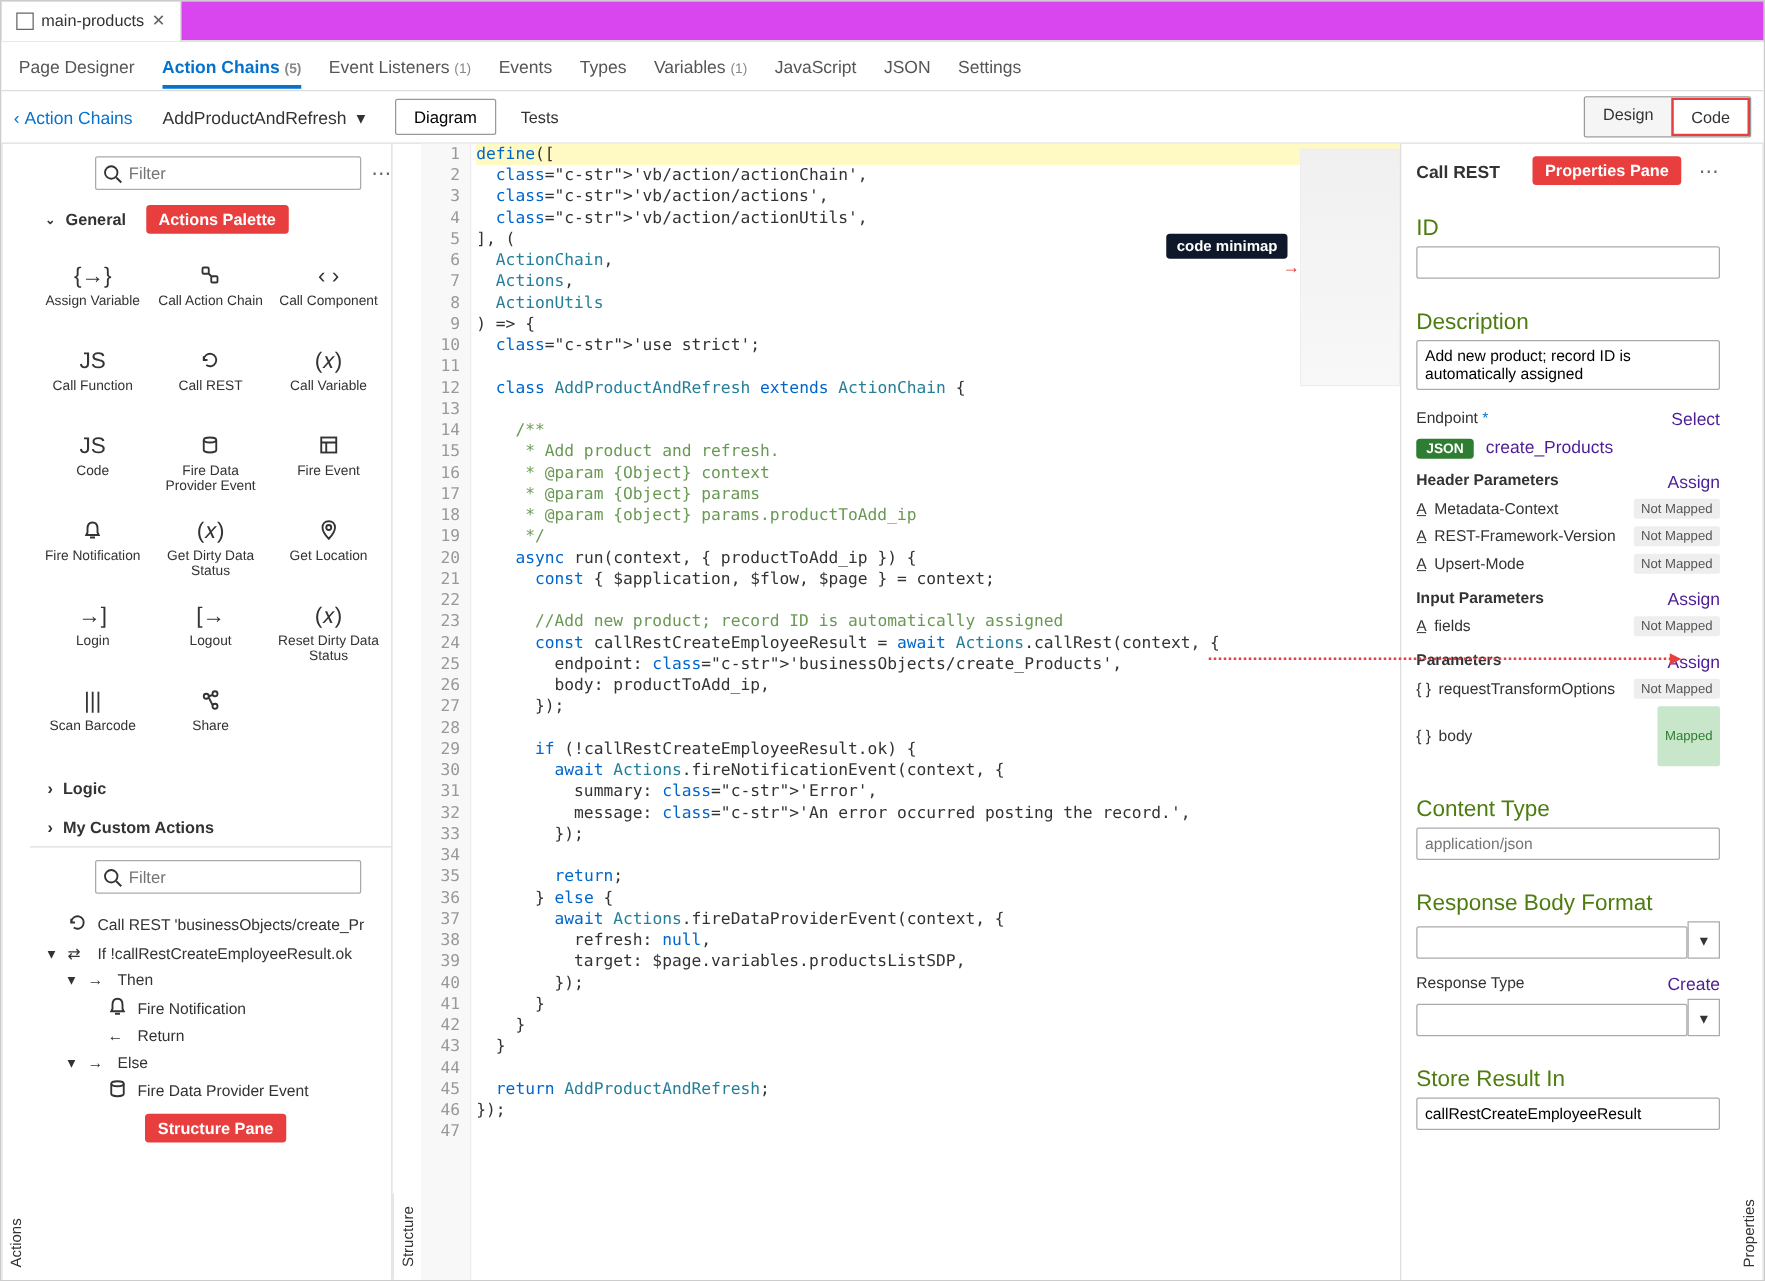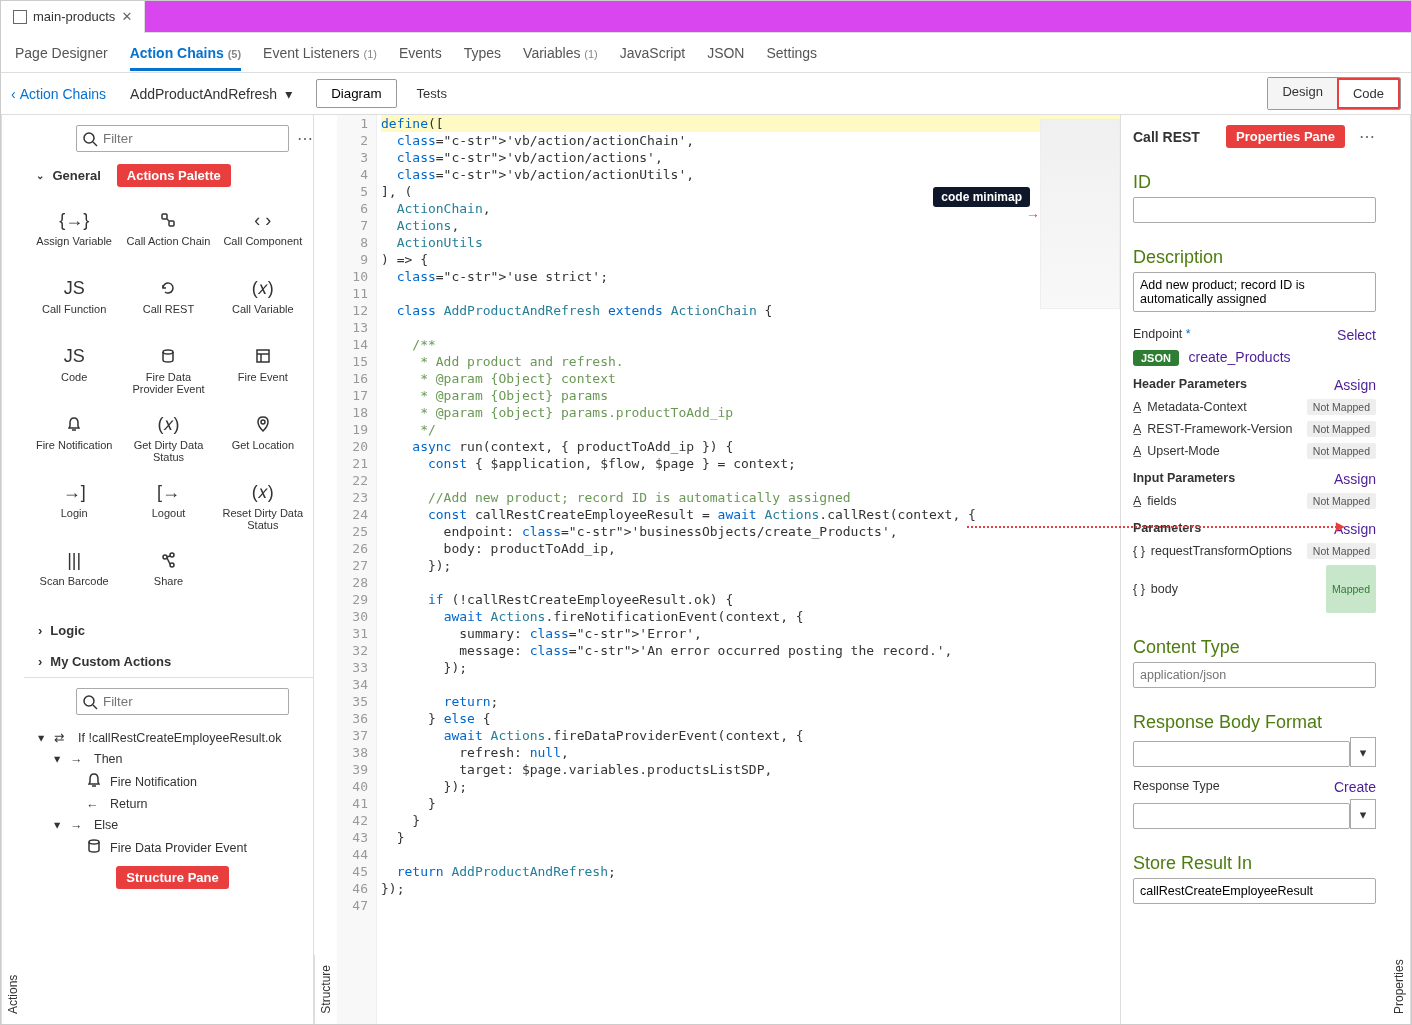--- a/index.html
+++ b/index.html
@@ -270,20 +270,28 @@
       <div class="palette-search">
         <div class="search-wrap">
           <svg class="icon" viewBox="0 0 16 16">
               <circle cx="7" cy="7" r="5"></circle>
               <line x1="11" y1="11" x2="15" y2="15"></line>
             </svg>
           <input type="text" placeholder="Filter" style="">
         </div>
       </div>
       <div class="structure-list" id="structure-list">
+          <div class="struct-row" style="padding-left: 0px;">
+            <span style="width:10px;display:inline-block;"></span>
+            <span style="width:18px;display:inline-block;"><svg class="icon" viewBox="0 0 16 16">
+                <path d="M3 8 A5 5 0 1 1 5 12"></path>
+                <polyline points="3,5 3,8 6,8"></polyline>
+              </svg></span>
+            <span>Call REST 'businessObjects/create_Pr</span>
+          </div>
           <div class="struct-row" style="padding-left: 0px;">
             <span style="width:10px;display:inline-block;">▾</span>
             <span style="width:18px;display:inline-block;">⇄</span>
             <span>If !callRestCreateEmployeeResult.ok</span>
           </div>
           <div class="struct-row" style="padding-left: 16px;">
             <span style="width:10px;display:inline-block;">▾</span>
             <span style="width:18px;display:inline-block;">→</span>
             <span>Then</span>
           </div>

